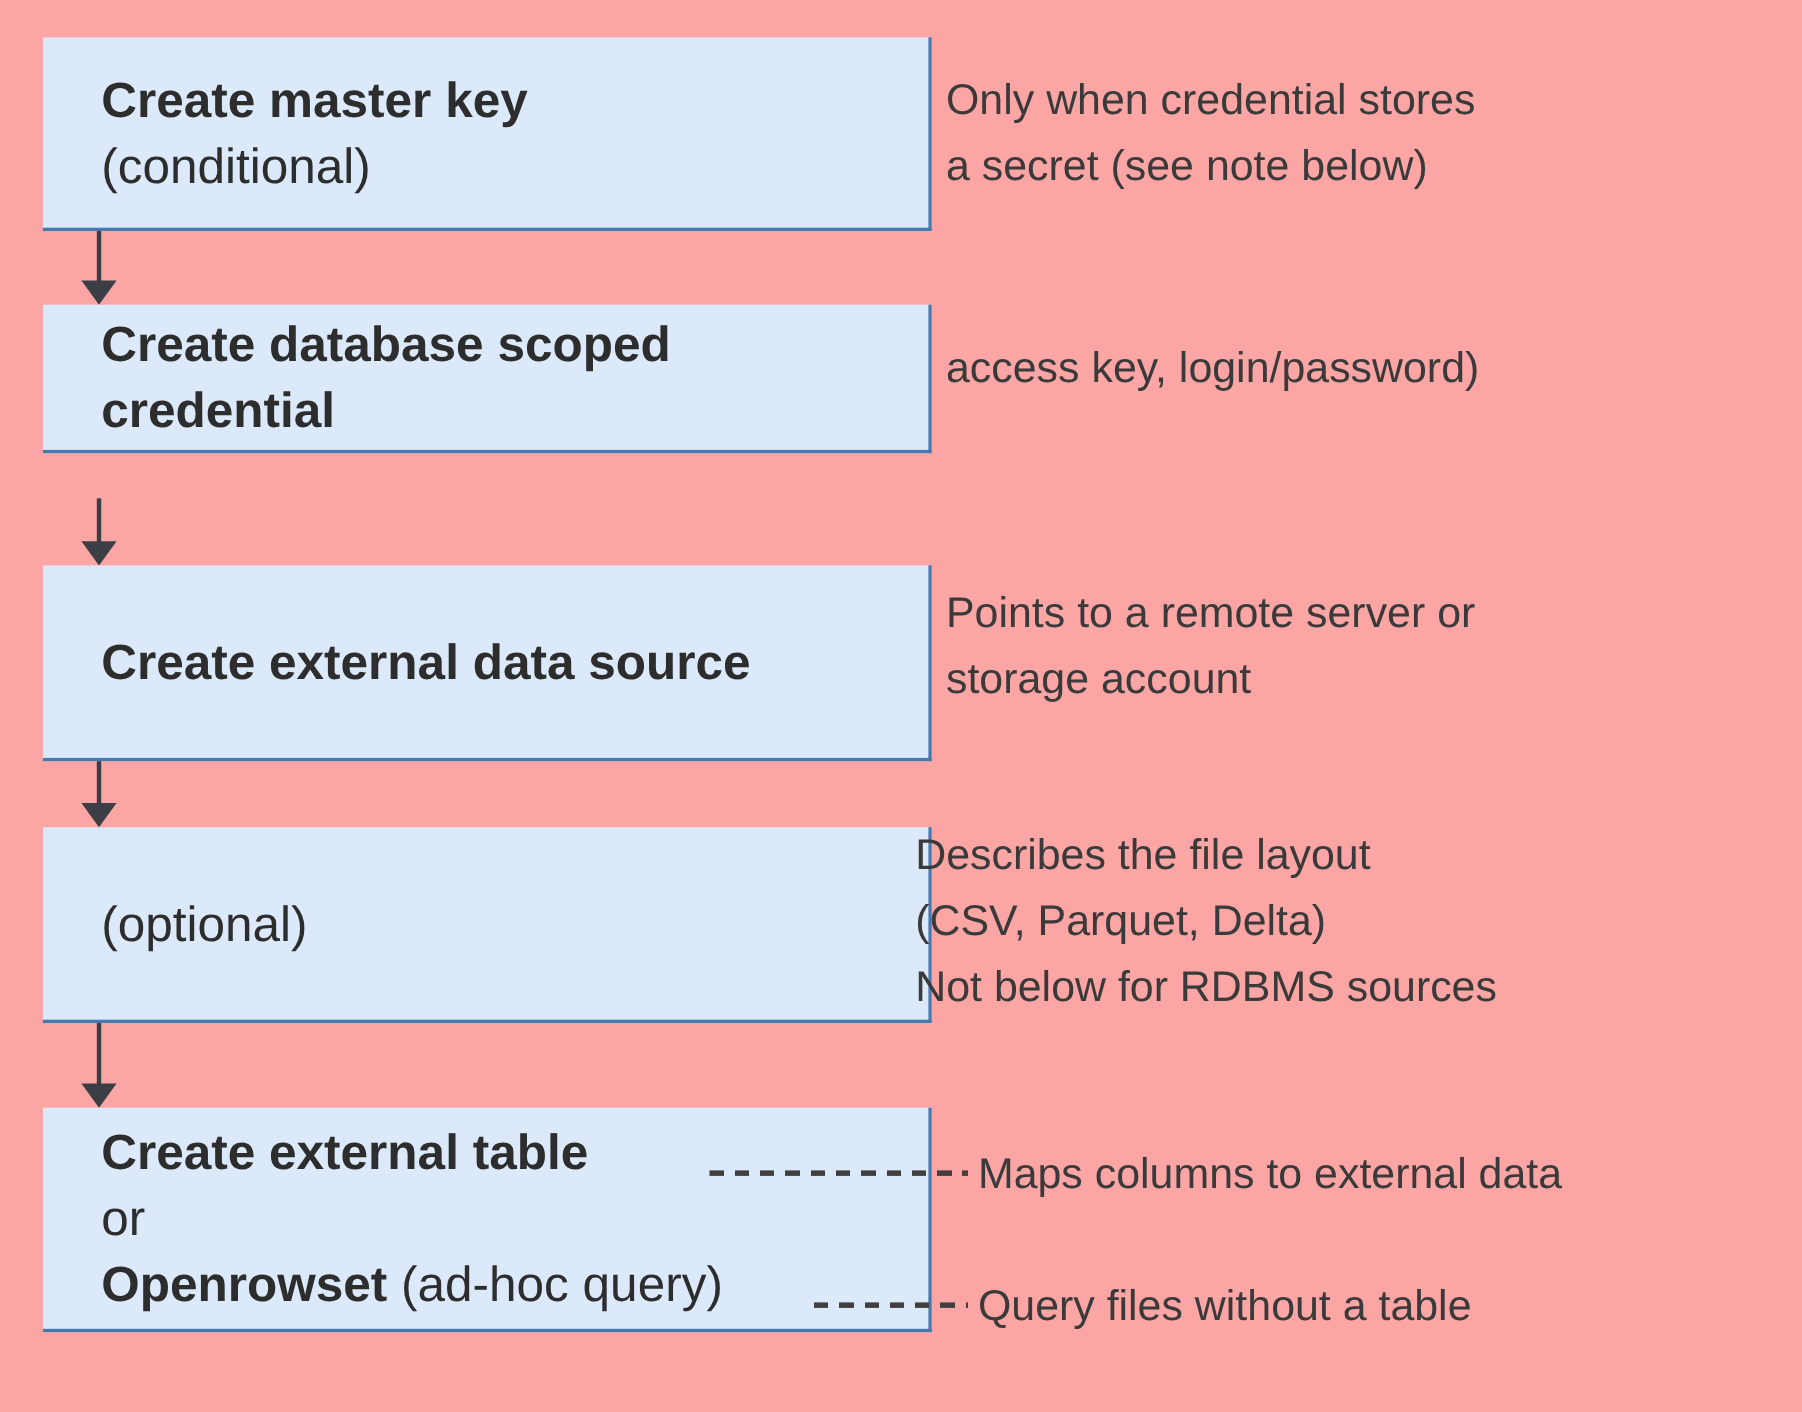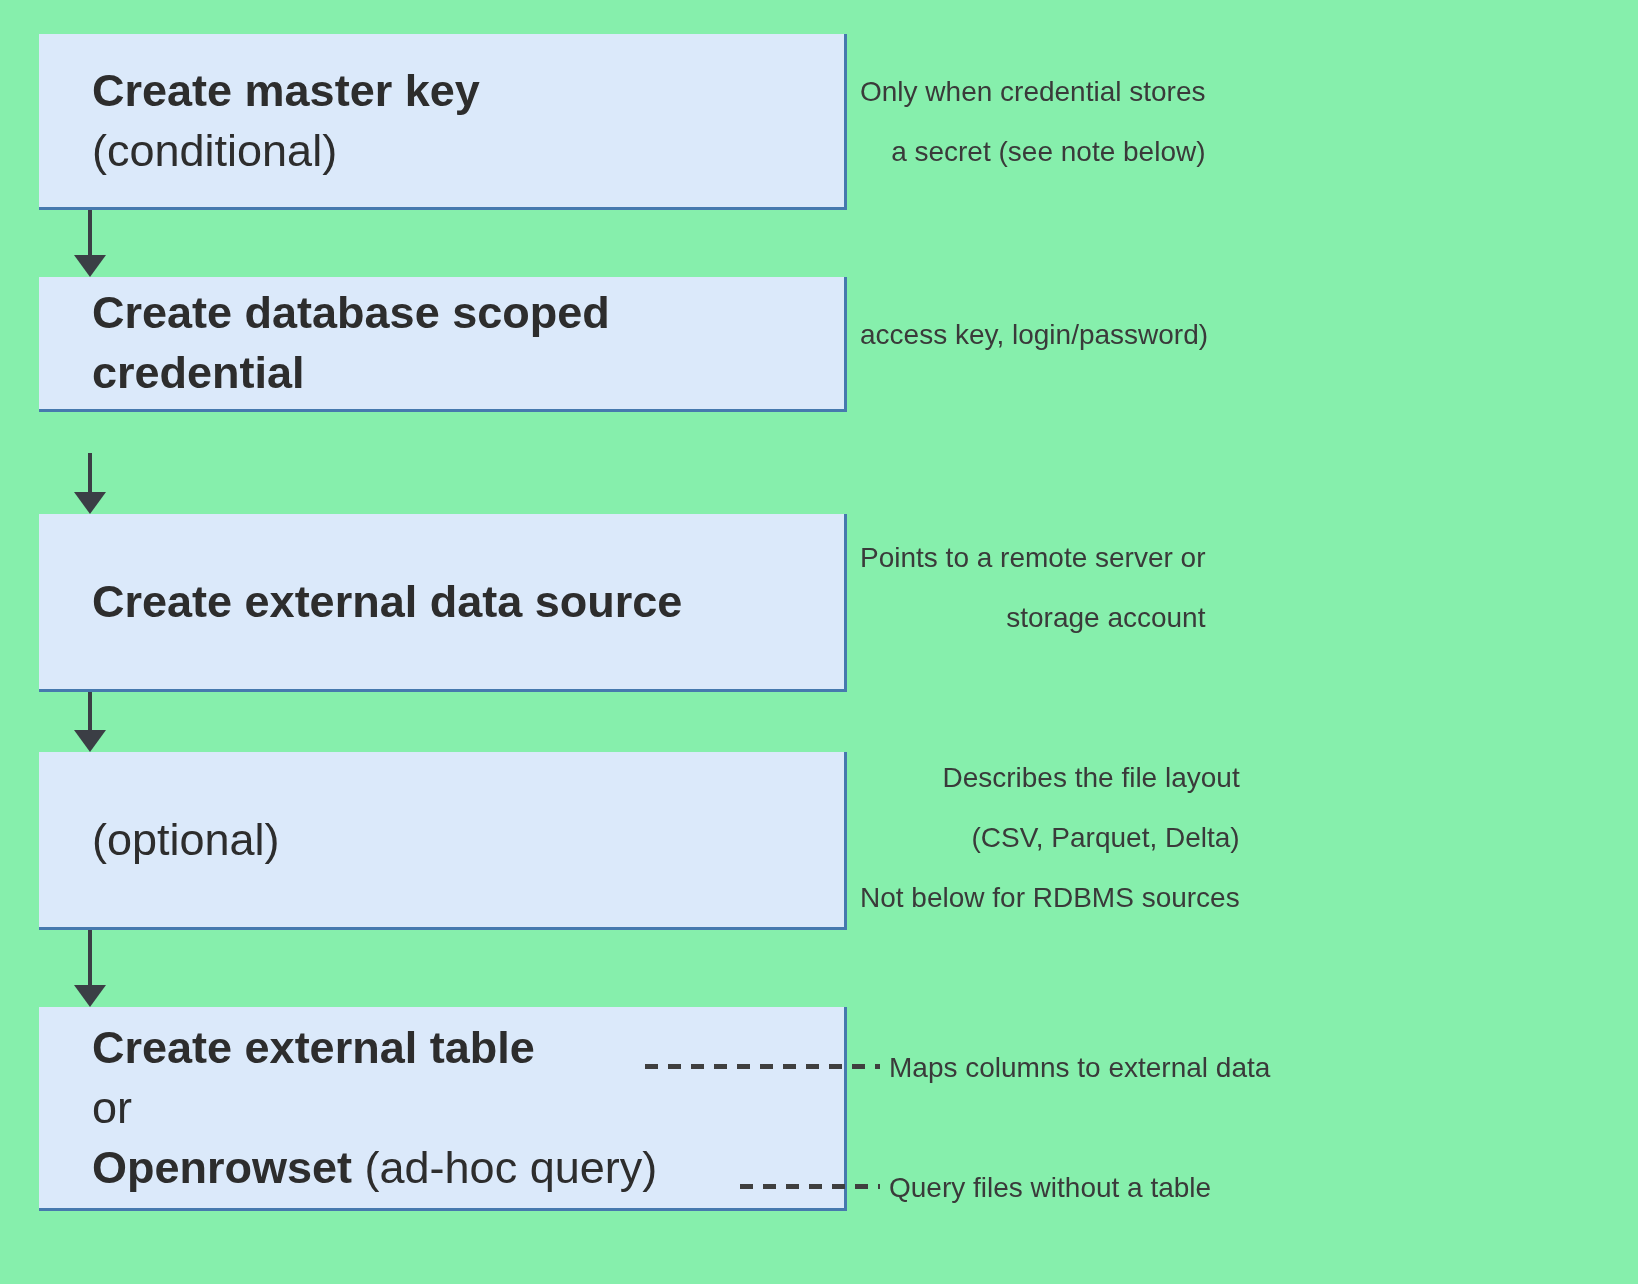--- a/index.html
+++ b/index.html
@@ -5,21 +5,21 @@
   html, body {
     margin: 0;
     padding: 0;
     background: #ffffff;
     font-family: "Liberation Sans", "DejaVu Sans", sans-serif;
   }
   .canvas {
     position: relative;
     width: 1638px;
     height: 1284px;
-    background: #86efac;
+    background: #fca5a5;
     overflow: hidden;
   }
   
   .box {
     position: absolute;
     left: 39px;
     width: 808px;
     box-sizing: border-box;
     background: var(--box-fill, #dbe9fa);
     border-right: 3px solid var(--box-border, #4679ae);
@@ -72,23 +72,22 @@
       transparent 13px 23px);
   }
   
   .ann {
     position: absolute;
     color: var(--note-color, #3a3a3a);
   }
   .ann-line {
     height: 60px;
     line-height: 60px;
-    font-size: 28px;
+    font-size: 39px;
     white-space: nowrap;
-    text-align: right;
   }
 </style>
 </head>
 <body>
 
 <div class="canvas">
 
   <div class="box" style="top:34px;height:176px">
     <div class="box-line">
       <span class="bold">Create master key</span>
@@ -161,21 +160,21 @@
 
   <div class="ann" style="top:305px;left:860px">
     <div class="ann-line">access key, login/password)</div>
   </div>
 
   <div class="ann" style="top:528px;left:860px">
     <div class="ann-line">Points to a remote server or</div>
     <div class="ann-line">storage account</div>
   </div>
 
-  <div class="ann" style="top:748px;left:860px">
+  <div class="ann" style="top:748px;left:832px">
     <div class="ann-line">Describes the file layout</div>
     <div class="ann-line">(CSV, Parquet, Delta)</div>
     <div class="ann-line">Not below for RDBMS sources</div>
   </div>
 
   <div class="ann" style="top:1038px;left:889px">
     <div class="ann-line">Maps columns to external data</div>
   </div>
 
   <div class="ann" style="top:1158px;left:889px">

